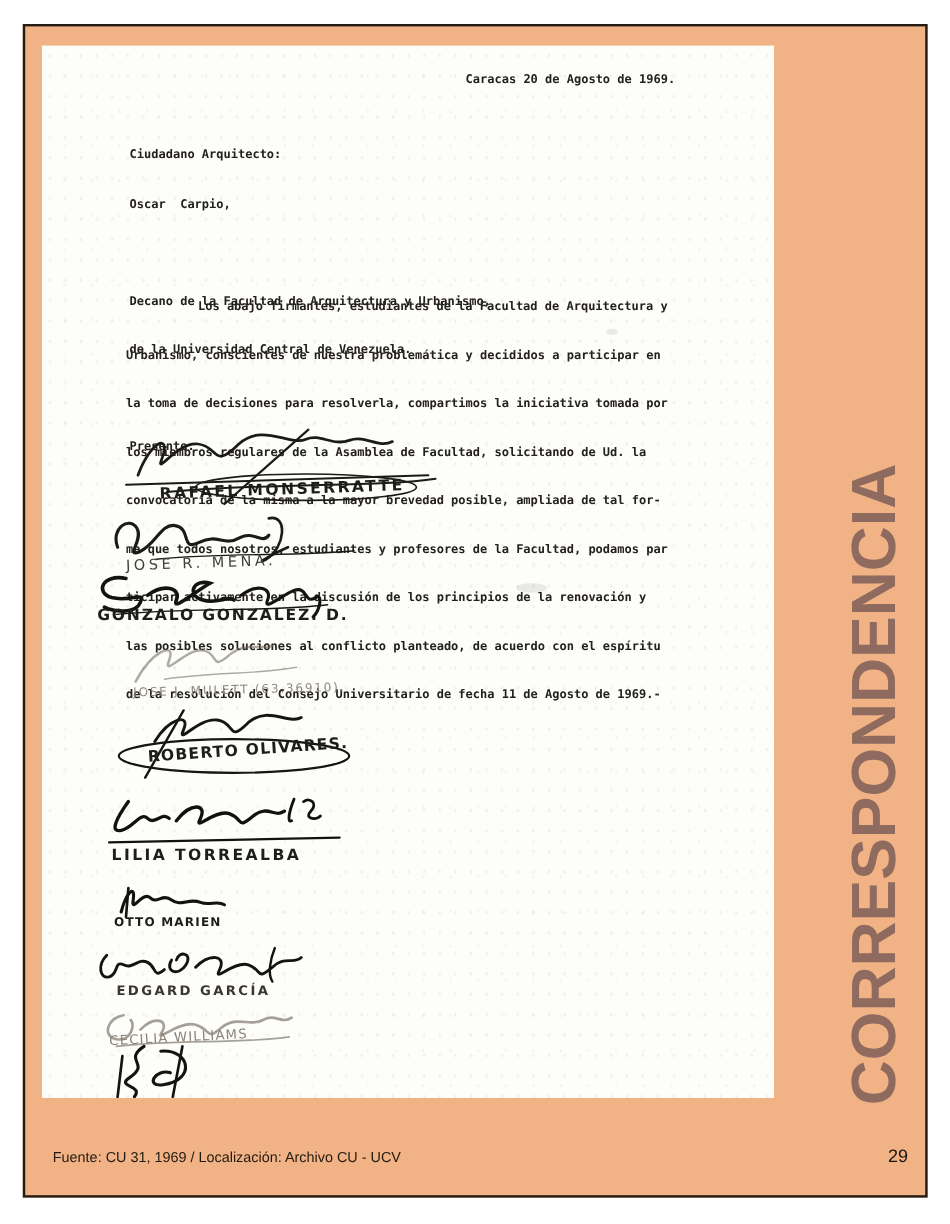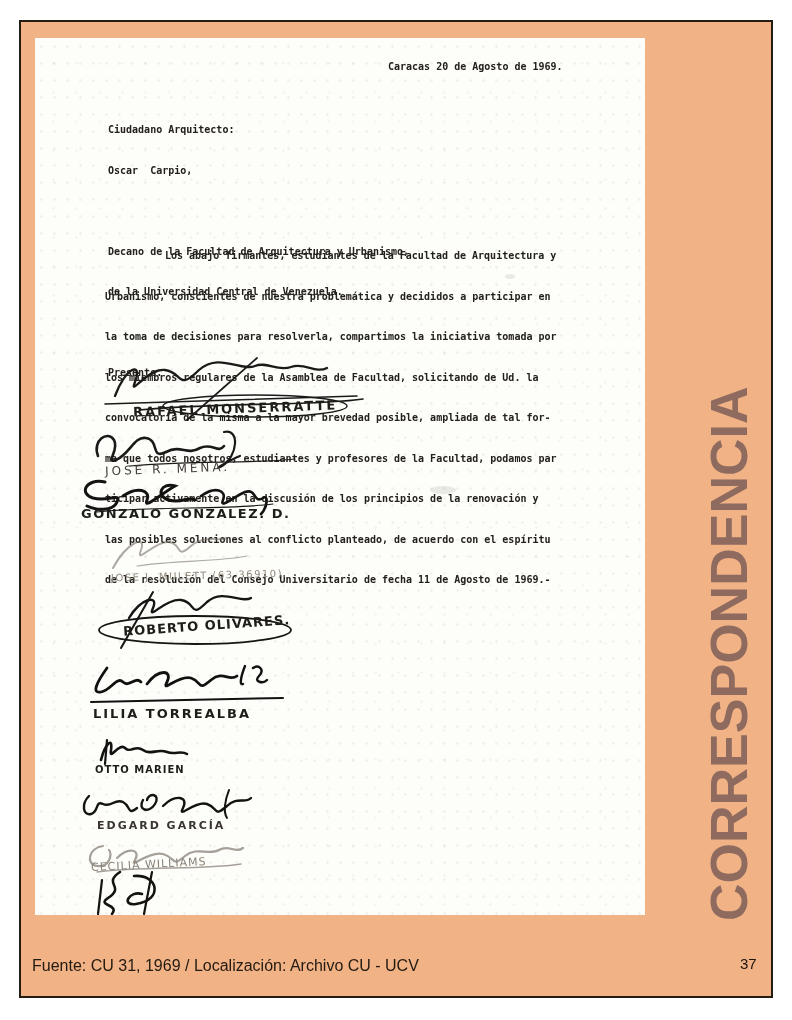--- a/index.html
+++ b/index.html
@@ -48,21 +48,21 @@
   .cap8{font-size:11px;letter-spacing:2px;font-weight:bold;color:#3a352e;}
   .cap9{font-size:11px;letter-spacing:1px;color:#8b8377;transform:rotate(-3deg);}
   .vertical-title{
     position:absolute;left:697px;top:368px;width:64px;height:572px;
     display:flex;align-items:center;justify-content:center;
     writing-mode:vertical-rl;transform:rotate(180deg);
     font-family:"Liberation Sans", sans-serif;font-weight:bold;
     font-size:52px;color:#8e6b5e;letter-spacing:0px;
   }
   .footer-source{
-    position:absolute;left:32px;top:957px;font-size:16px;color:#231a10;
+    position:absolute;left:44px;top:957px;font-size:12px;color:#231a10;
   }
   .page-number{
     position:absolute;left:740px;top:955px;font-size:15px;color:#1d150c;
   }
   .smudge{position:absolute;background:rgba(60,55,45,0.10);border-radius:50%;}
 </style>
 </head>
 <body>
 
 <div class="frame"></div>
@@ -206,13 +206,13 @@
   </div>
 
   <div class="smudge" style="left:395px;top:448px;width:26px;height:8px;"></div>
   <div class="smudge" style="left:470px;top:236px;width:10px;height:5px;"></div>
 </div>
 
 <div class="vertical-title">CORRESPONDENCIA</div>
 
 <div class="footer-source">Fuente: CU 31, 1969 / Localización: Archivo CU - UCV</div>
 
-<div class="page-number">37</div>
+<div class="page-number">29</div>
 
 </body></html>

